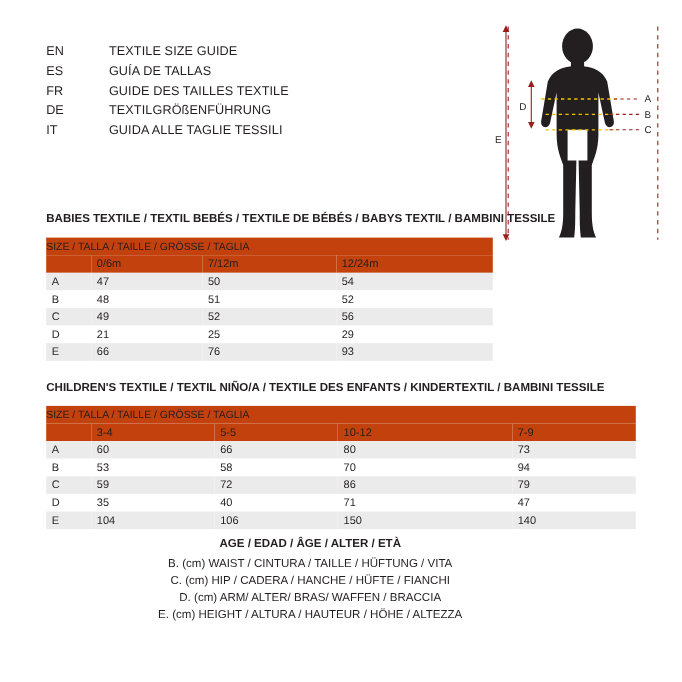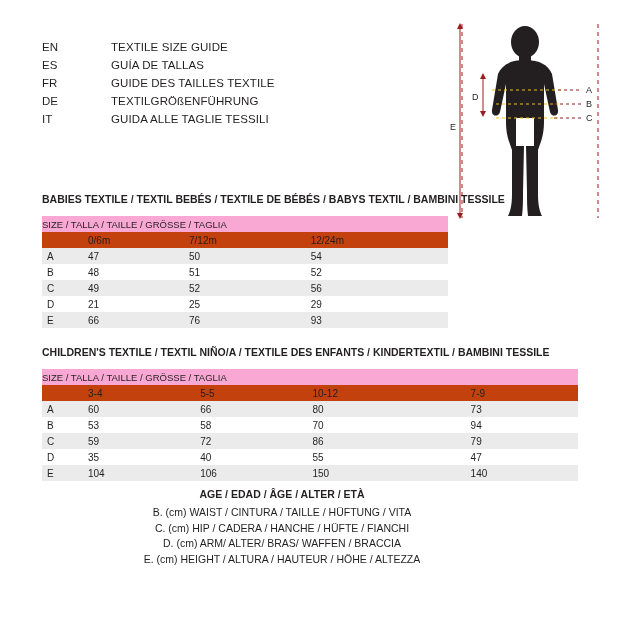--- a/index.html
+++ b/index.html
@@ -37,21 +37,20 @@
   }
   .lang-code {
     width: 38px;
     font-size: 11.5px;
     color: #231f20;
   }
   .lang-text {
     font-size: 11.5px;
     color: #231f20;
     letter-spacing: 0.1px;
-    margin-left: 12px;
   }
 
   
   .figure-wrap {
     position: absolute;
     left: 450px;
     top: 18px;
     width: 160px;
     height: 220px;
   }
@@ -81,21 +80,21 @@
   #children-table { left: 42px; top: 369px; width: 536px; }
 
   table.size-table td, table.size-table th {
     padding: 0;
     height: 16px;
     vertical-align: middle;
     font-weight: normal;
     text-align: left;
   }
   .hdr-row td {
-    background: #f9a8d4;
+    background: #c2410c;
     font-size: 9.5px;
     padding-left: 5px;
     height: 15px;
   }
   .sub-row td {
     background: #c2410c;
     font-size: 10px;
     padding-left: 5px;
     height: 15px;
   }
@@ -300,21 +299,21 @@
       <td class="label">C</td>
       <td class="val">59</td>
       <td class="val">72</td>
       <td class="val">86</td>
       <td class="val">79</td>
     </tr>
     <tr class="row-plain">
       <td class="label">D</td>
       <td class="val">35</td>
       <td class="val">40</td>
-      <td class="val">55</td>
+      <td class="val">71</td>
       <td class="val">47</td>
     </tr>
     <tr class="row-shaded">
       <td class="label">E</td>
       <td class="val">104</td>
       <td class="val">106</td>
       <td class="val">150</td>
       <td class="val">140</td>
     </tr>
   </tbody>

